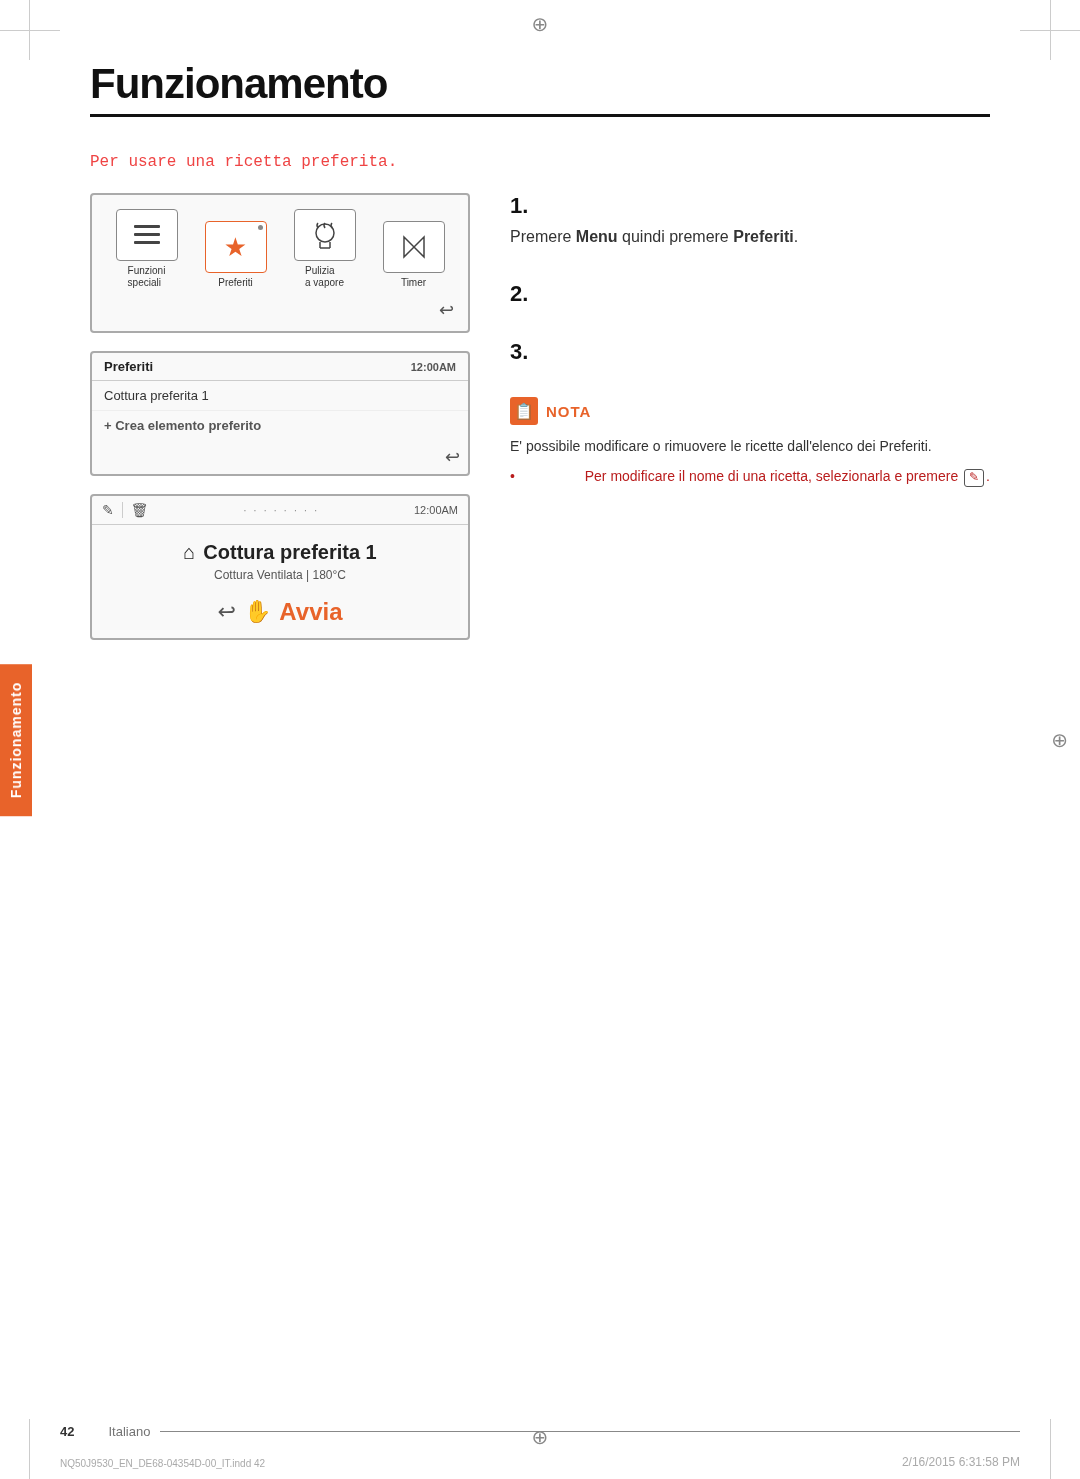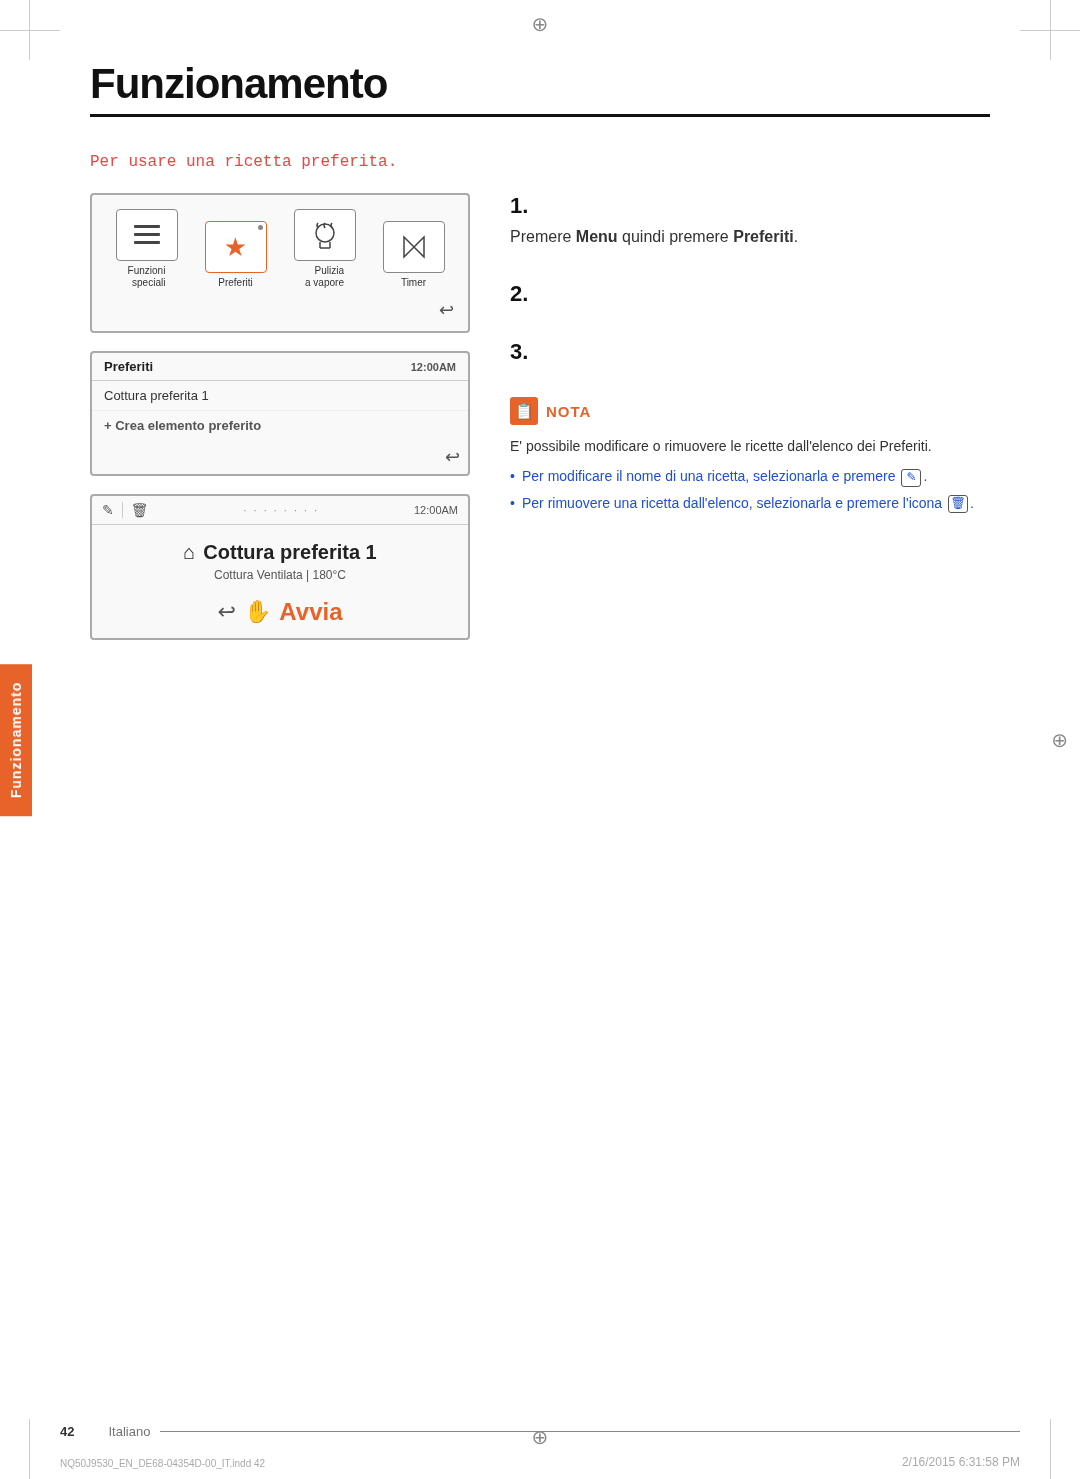--- a/index.html
+++ b/index.html
@@ -118,21 +118,21 @@
       justify-content: center;
       background: #fff;
       font-size: 22px;
       position: relative;
     }
     .menu-icon-box.active-icon {
       border-color: #e8632a;
     }
     .menu-icon-label {
       font-size: 10px;
-      text-align: right;
+      text-align: left;
       color: #333;
       line-height: 1.2;
     }
     .star-orange {
       color: #e8632a;
       font-size: 26px;
     }
     .back-btn {
       display: flex;
       justify-content: flex-end;
@@ -316,25 +316,26 @@
       letter-spacing: 1px;
     }
     .nota-text {
       font-size: 14px;
       color: #333;
       line-height: 1.6;
       margin-bottom: 8px;
     }
     .nota-bullet {
       font-size: 14px;
-      color: #1d4ed8;
+      color: #b91c1c;
       line-height: 1.6;
       padding-left: 12px;
       margin-bottom: 4px;
       position: relative;
+      text-align: right;
     }
     .nota-bullet::before {
       content: '•';
       position: absolute;
       left: 0;
     }
 
     .inline-icon {
       display: inline-flex;
       align-items: center;
@@ -563,23 +564,20 @@
 
       <div class="nota-box">
         <div class="nota-header">
           <div class="nota-icon">📋</div>
           <span class="nota-title">NOTA</span>
         </div>
         <p class="nota-text">E' possibile modificare o rimuovere le ricette dall'elenco dei Preferiti.</p>
         <div class="nota-bullet">
           Per modificare il nome di una ricetta, selezionarla e premere <span class="inline-icon">✎</span>.
         </div>
-        <div class="nota-bullet">
-          Per rimuovere una ricetta dall'elenco, selezionarla e premere l'icona <span class="inline-icon">🗑</span>.
-        </div>
       </div>
 
     </div>
   </div>
 </div>
 
 <div class="page-footer">
   <span class="footer-page">42</span>
   <span class="footer-lang">Italiano</span>
   <div class="footer-line"></div>

